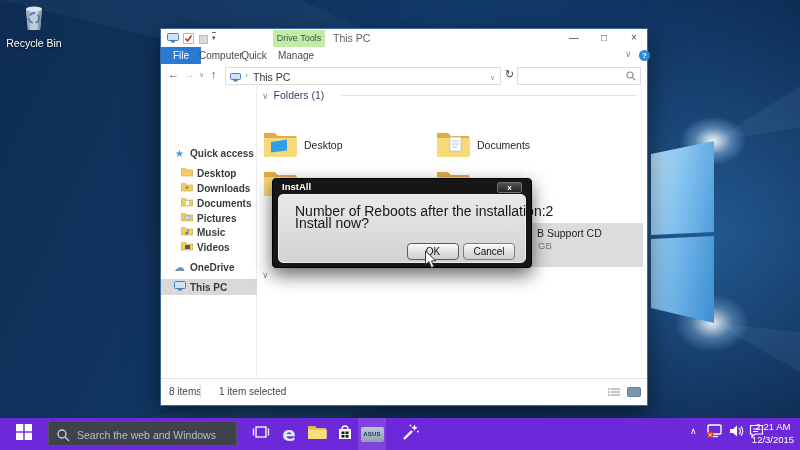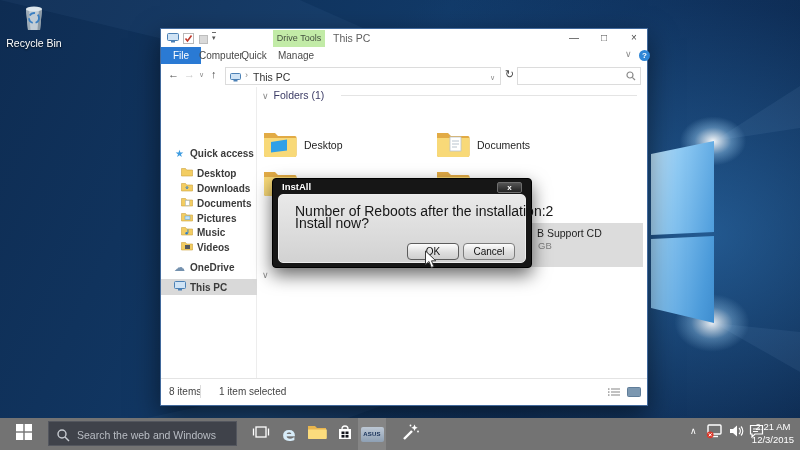--- a/index.html
+++ b/index.html
@@ -83,21 +83,21 @@
              background:linear-gradient(#555,#222);color:#fff;font-size:8px;font-weight:bold;line-height:10px;text-align:center;box-sizing:border-box;}
   .dlg-body{position:absolute;left:5px;top:15px;width:248px;height:69px;border:1px solid #ededed;border-radius:5px;
             background:linear-gradient(#e9e9e9,#d2d2d2);box-sizing:border-box;}
   .dlg-msg{position:absolute;left:16px;font-size:14px;color:#161616;white-space:nowrap;text-align:center;}
   .dlg-btn{position:absolute;top:49px;width:52px;height:17px;border:1px solid #7d7d7d;border-radius:4px;
            background:linear-gradient(#fdfdfd,#dedede 55%,#cfcfcf);font-size:10px;color:#111;
            font-family:inherit;line-height:15px;text-align:center;box-sizing:border-box;padding:0;}
   .dlg-ok{left:134px;border-color:#5c5c5c;}
   .dlg-cancel{left:190px;}
   
-  .taskbar{position:absolute;left:0;top:418px;width:800px;height:32px;background:#737373;}
+  .taskbar{position:absolute;left:0;top:418px;width:800px;height:32px;background:#6d28d9;}
   .tb-btn{position:absolute;top:0;height:32px;display:flex;align-items:center;justify-content:center;}
   .tb-search{position:absolute;left:48px;top:3px;width:189px;height:25px;background:#3f424a;
              border:1px solid #53565e;box-sizing:border-box;}
   .tb-search input{position:absolute;left:26px;top:3px;width:155px;height:17px;background:transparent;border:0;outline:0;
                    font-family:inherit;font-size:10.5px;color:#ccc;}
   .tb-search input::placeholder{color:#b9bdc4;}
   .asus-hl{background:rgba(255,255,255,.13);}
   .asus-tile{width:23px;height:15px;border-radius:2px;background:linear-gradient(#bdc8d5,#8ea0b4);
              color:#122c55;font-size:6px;font-weight:bold;text-align:center;line-height:15px;letter-spacing:.2px;}
   .tray-g{position:absolute;top:6px;color:#fff;}

